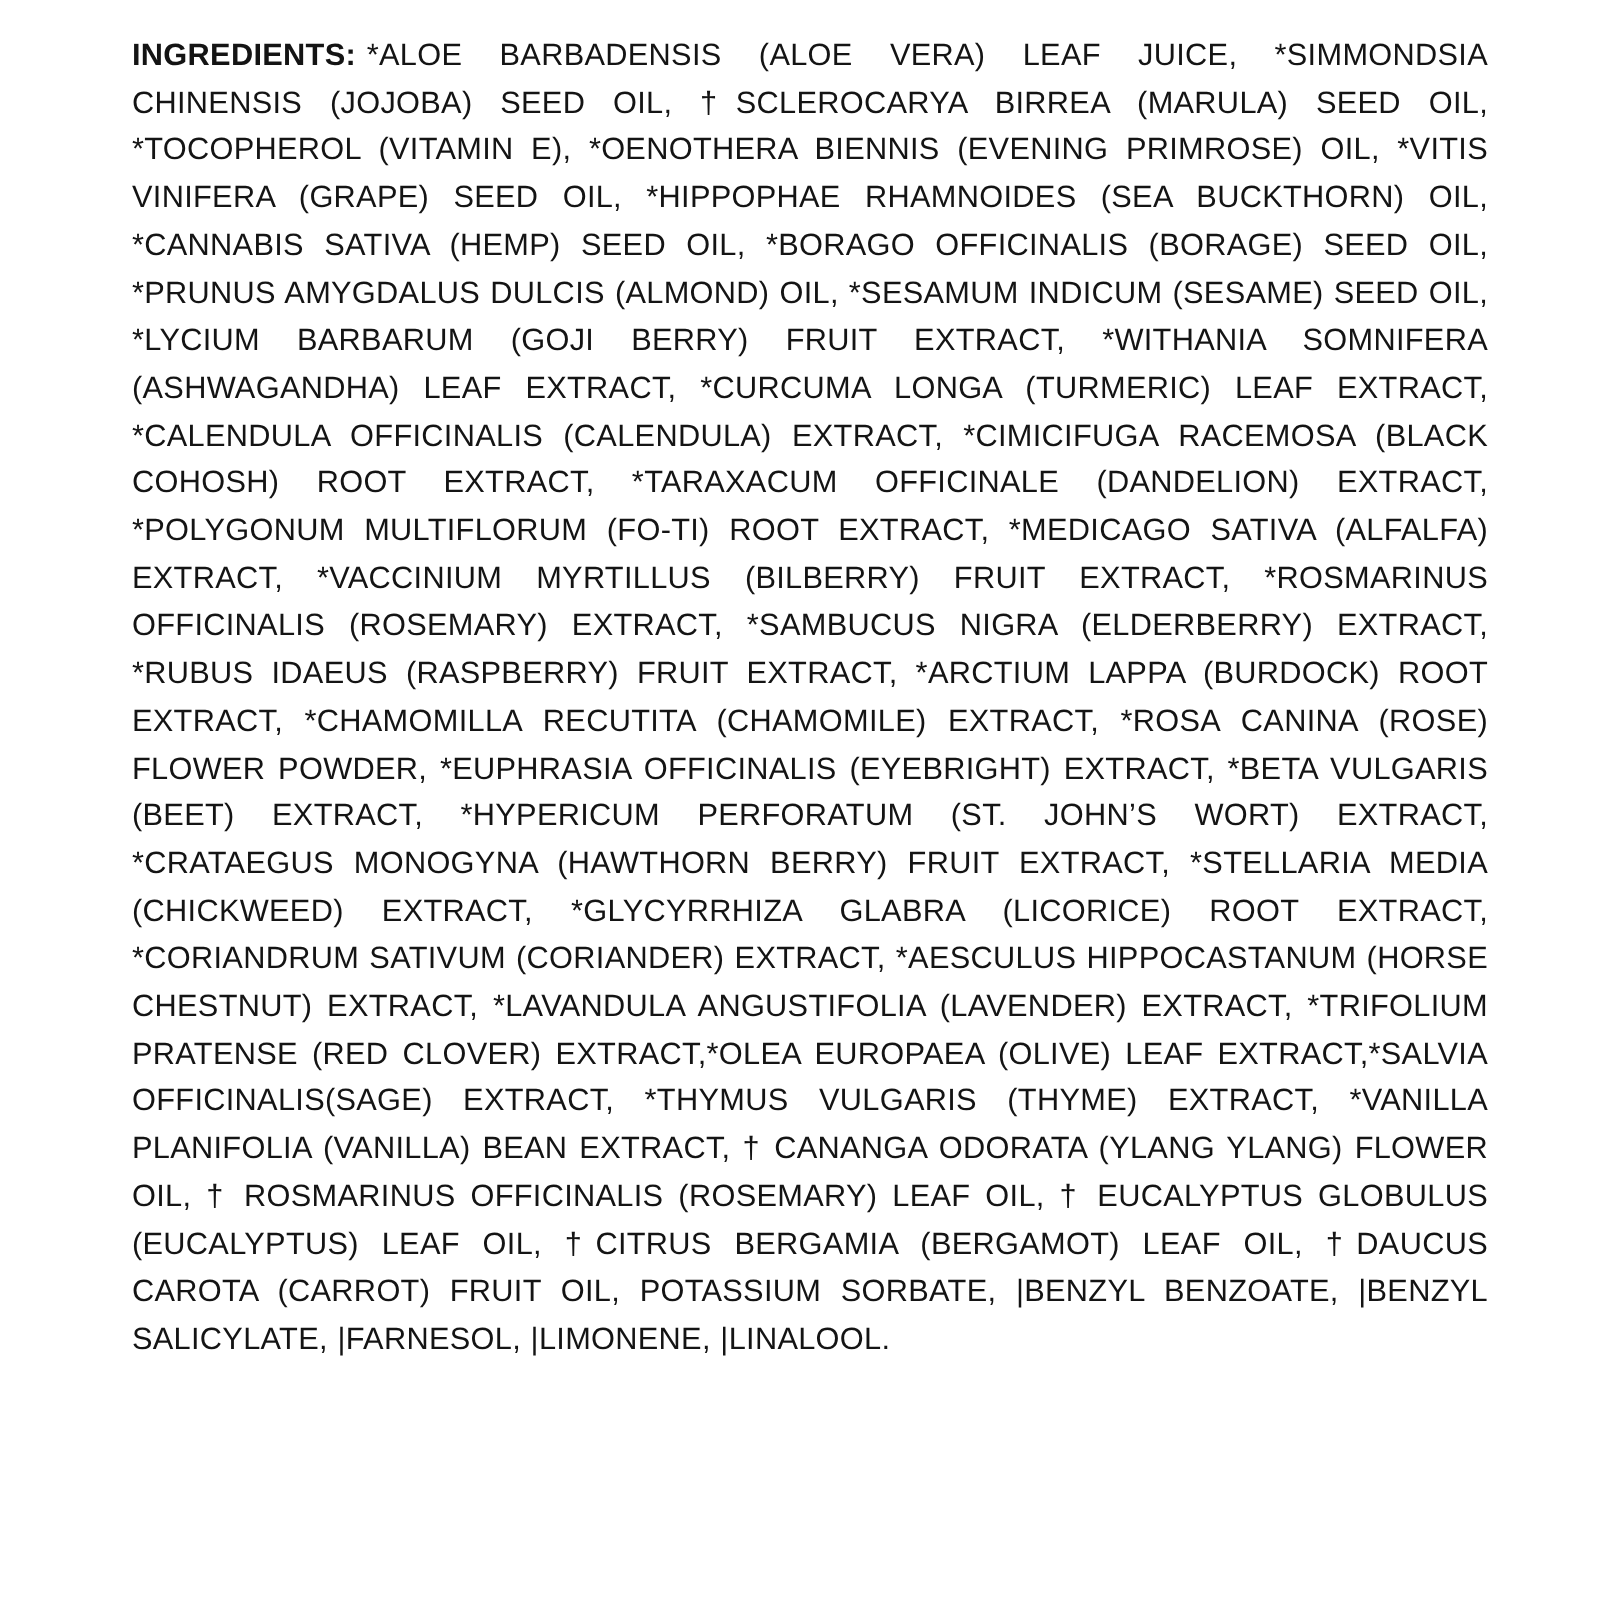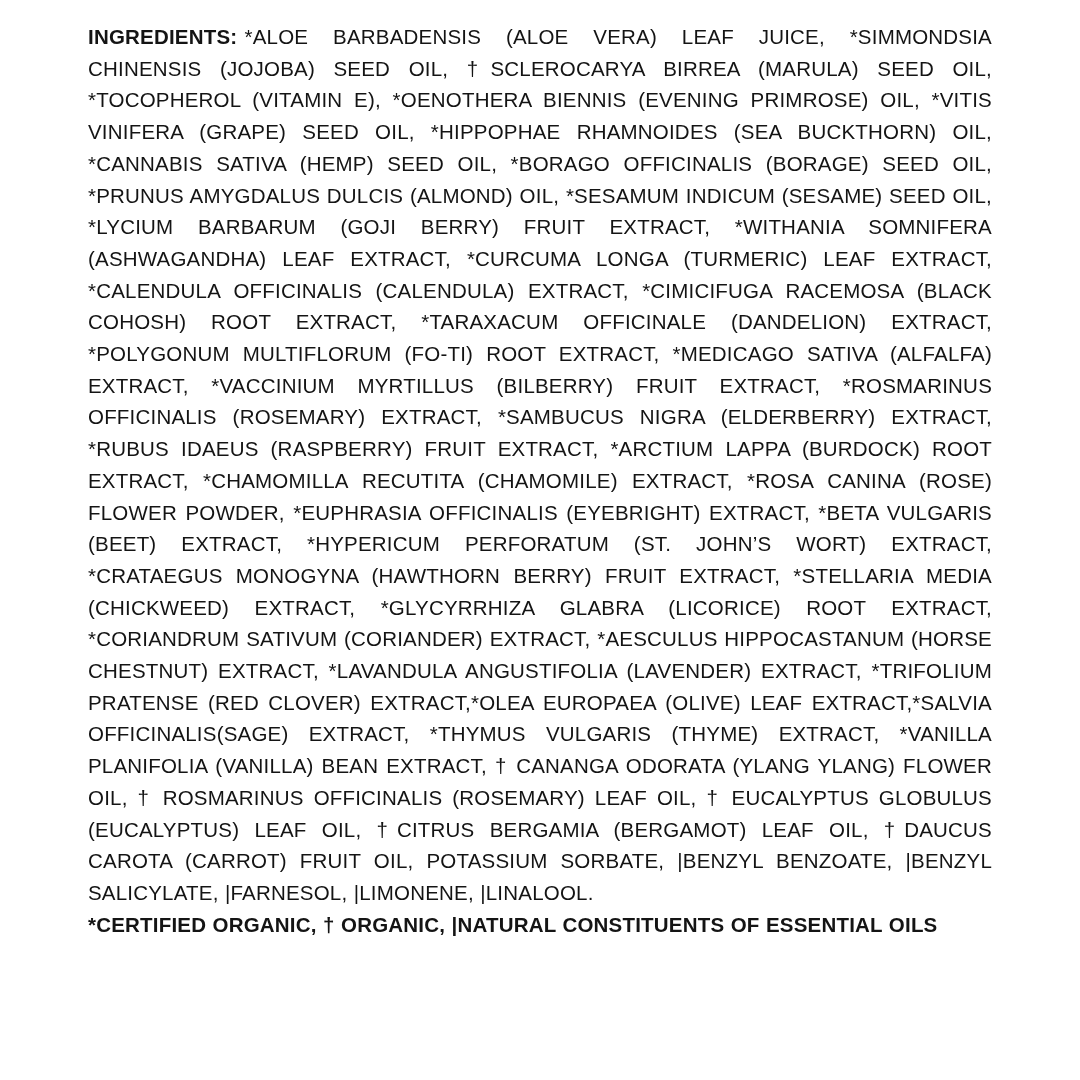--- a/index.html
+++ b/index.html
@@ -33,14 +33,13 @@
   }
   .footnote-paragraph {
     font-weight: 700;
   }
 </style>
 </head>
 <body>
 
 <div class="label-page">
   <p class="ingredients-paragraph"><span class="ingredients-heading">INGREDIENTS:</span><span>*ALOE BARBADENSIS (ALOE VERA) LEAF JUICE, *SIMMONDSIA CHINENSIS (JOJOBA) SEED OIL, †SCLEROCARYA BIRREA (MARULA) SEED OIL, *TOCOPHEROL (VITAMIN E), *OENOTHERA BIENNIS (EVENING PRIMROSE) OIL, *VITIS VINIFERA (GRAPE) SEED OIL, *HIPPOPHAE RHAMNOIDES (SEA BUCKTHORN) OIL, *CANNABIS SATIVA (HEMP) SEED OIL, *BORAGO OFFICINALIS (BORAGE) SEED OIL, *PRUNUS AMYGDALUS DULCIS (ALMOND) OIL, *SESAMUM INDICUM (SESAME) SEED OIL, *LYCIUM BARBARUM (GOJI BERRY) FRUIT EXTRACT, *WITHANIA SOMNIFERA (ASHWAGANDHA) LEAF EXTRACT, *CURCUMA LONGA (TURMERIC) LEAF EXTRACT, *CALENDULA OFFICINALIS (CALENDULA) EXTRACT, *CIMICIFUGA RACEMOSA (BLACK COHOSH) ROOT EXTRACT, *TARAXACUM OFFICINALE (DANDELION) EXTRACT, *POLYGONUM MULTIFLORUM (FO-TI) ROOT EXTRACT, *MEDICAGO SATIVA (ALFALFA) EXTRACT, *VACCINIUM MYRTILLUS (BILBERRY) FRUIT EXTRACT, *ROSMARINUS OFFICINALIS (ROSEMARY) EXTRACT, *SAMBUCUS NIGRA (ELDERBERRY) EXTRACT, *RUBUS IDAEUS (RASPBERRY) FRUIT EXTRACT, *ARCTIUM LAPPA (BURDOCK) ROOT EXTRACT, *CHAMOMILLA RECUTITA (CHAMOMILE) EXTRACT, *ROSA CANINA (ROSE) FLOWER POWDER, *EUPHRASIA OFFICINALIS (EYEBRIGHT) EXTRACT, *BETA VULGARIS (BEET) EXTRACT, *HYPERICUM PERFORATUM (ST. JOHN’S WORT) EXTRACT, *CRATAEGUS MONOGYNA (HAWTHORN BERRY) FRUIT EXTRACT, *STELLARIA MEDIA (CHICKWEED) EXTRACT, *GLYCYRRHIZA GLABRA (LICORICE) ROOT EXTRACT, *CORIANDRUM SATIVUM (CORIANDER) EXTRACT, *AESCULUS HIPPOCASTANUM (HORSE CHESTNUT) EXTRACT, *LAVANDULA ANGUSTIFOLIA (LAVENDER) EXTRACT, *TRIFOLIUM PRATENSE (RED CLOVER) EXTRACT,*OLEA EUROPAEA (OLIVE) LEAF EXTRACT,*SALVIA OFFICINALIS(SAGE) EXTRACT, *THYMUS VULGARIS (THYME) EXTRACT, *VANILLA PLANIFOLIA (VANILLA) BEAN EXTRACT, † CANANGA ODORATA (YLANG YLANG) FLOWER OIL, † ROSMARINUS OFFICINALIS (ROSEMARY) LEAF OIL, † EUCALYPTUS GLOBULUS (EUCALYPTUS) LEAF OIL, †CITRUS BERGAMIA (BERGAMOT) LEAF OIL, †DAUCUS CAROTA (CARROT) FRUIT OIL, POTASSIUM SORBATE, |BENZYL BENZOATE, |BENZYL SALICYLATE, |FARNESOL, |LIMONENE, |LINALOOL.</span></p>
-  <p class="footnote-paragraph">*CERTIFIED ORGANIC, † ORGANIC, |NATURAL CONSTITUENTS OF ESSENTIAL OILS</p>
 </div>
 
 </body></html>

